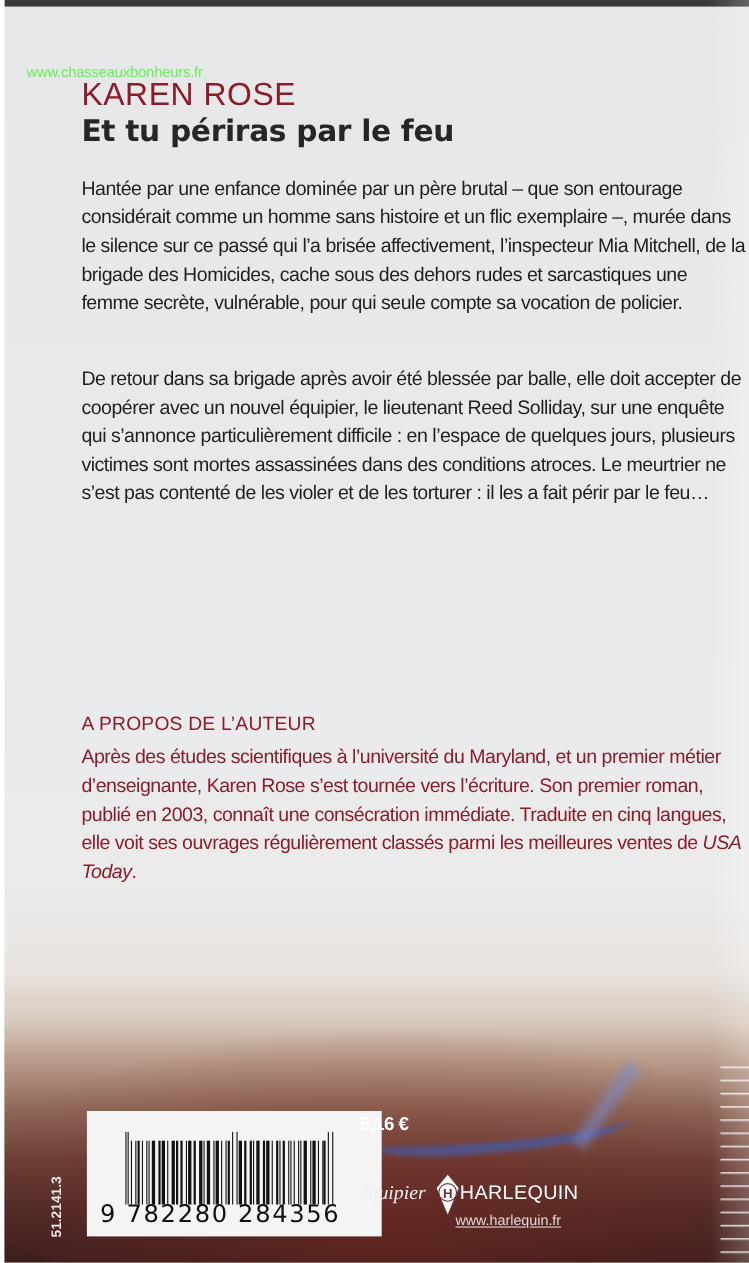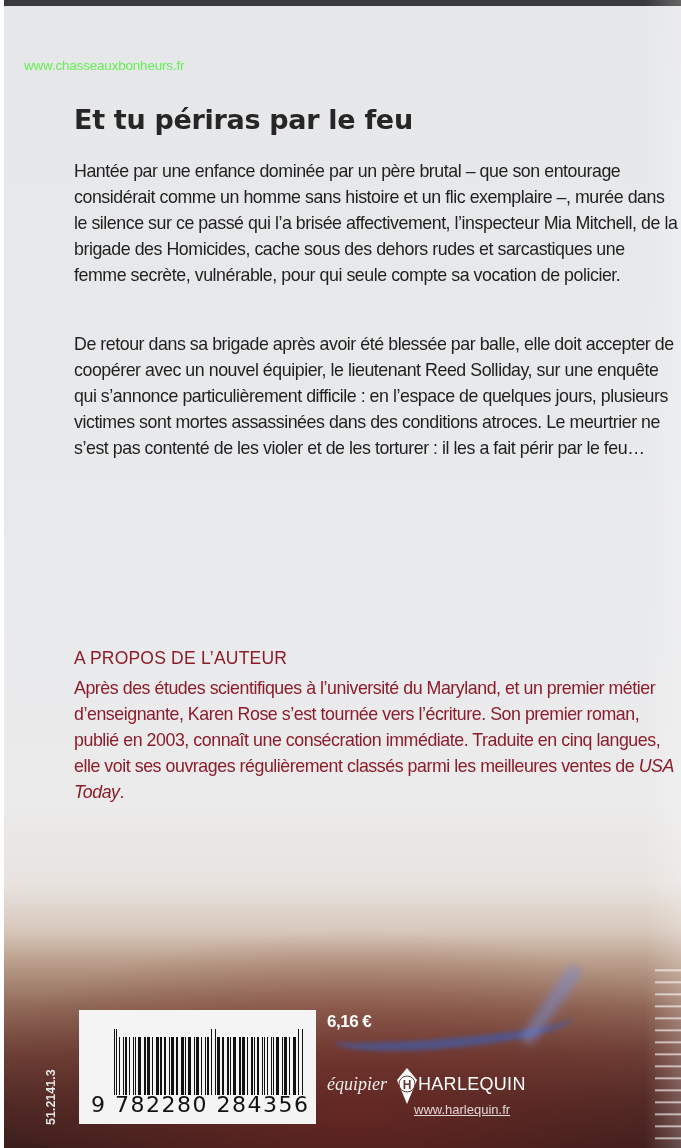--- a/index.html
+++ b/index.html
@@ -17,21 +17,21 @@
   .blueline2 { position:absolute; left:540px; top:960px; width:14px; height:90px;
     background:rgba(120,140,210,0.55); filter:blur(4px); transform:rotate(35deg); }
   .watermark { position:absolute; left:20px; top:58px; font-size:13.5px; color:#66ee55; letter-spacing:-0.2px; }
   .author { position:absolute; left:70px; top:70px; font-size:29px; color:#8c1c2a; letter-spacing:0.5px; }
   .title { position:absolute; left:70px; top:104px; font-size:27px; color:#262626; font-family:"DejaVu Sans", sans-serif; font-weight:bold; letter-spacing:-0.3px; }
   .para { position:absolute; left:70px; width:605px; font-size:17.8px; line-height:26px; color:#1f1f1f; letter-spacing:-0.45px; }
   .p1 { top:158px; } .p2 { top:331px; } .p3 { top:508px; }
   .about-heading { position:absolute; left:70px; top:648px; font-size:17.5px; color:#8c1c2a; letter-spacing:0.2px; }
   .about-text { position:absolute; left:70px; top:675px; width:610px; font-size:17.8px; line-height:26px; color:#8c1c2a; letter-spacing:-0.45px; }
   .about-text em { font-style:italic; }
-  .barcode-box { position:absolute; left:75px; top:1010px; width:237px; height:114px; background:#f4f4f4; }
+  .barcode-box { position:absolute; left:75px; top:1010px; width:268px; height:114px; background:#f4f4f4; }
   .bars { position:absolute; left:35px; top:20px; width:190px; height:65px; display:flex; align-items:flex-end; }
   .bars span { display:block; background:#111; height:58px; margin-right:2px; }
   .digits { position:absolute; left:12px; top:82px; font-size:22px; color:#111; letter-spacing:1.5px; font-family:"DejaVu Sans", sans-serif; }
   .price { position:absolute; left:323px; top:1012px; font-size:17px; font-weight:bold; color:#fff; letter-spacing:-0.5px; }
   .code { position:absolute; left:40px; top:1125px; transform-origin:0 0; transform:rotate(-90deg); font-size:12.5px; font-weight:bold; color:#e7e7e7; }
   .editions { position:absolute; left:323px; top:1074px; font-family:"Liberation Serif", serif; font-style:italic; font-size:18px; color:#eee; }
   .h-logo { position:absolute; left:392px; top:1068px; width:22px; height:36px; }
   .harlequin { position:absolute; left:414px; top:1074px; font-size:18px; font-weight:normal; color:#fff; letter-spacing:0.3px; }
   .website { position:absolute; left:410px; top:1102px; font-size:13px; color:#e0d6d4;text-decoration:underline; }
   .specks { position:absolute; right:0; top:960px; width:30px; height:188px;
@@ -43,20 +43,21 @@
 <div class="cover">
   <div class="topedge"></div>
   <div class="redglow"></div>
   <div class="blueline"></div>
   <div class="blueline2"></div>
   <div class="vignette"></div>
   <div class="specks"></div>
 
   <div class="watermark">www.chasseauxbonheurs.fr</div>
 
+  <div class="author">KAREN ROSE</div>
   <div class="title">Et tu périras par le feu</div>
 
   <div class="para p1">Hantée par une enfance dominée par un père brutal – que son entourage considérait comme un homme sans histoire et un flic exemplaire –, murée dans le silence sur ce passé qui l’a brisée affectivement, l’inspecteur Mia Mitchell, de la brigade des Homicides, cache sous des dehors rudes et sarcastiques une femme secrète, vulnérable, pour qui seule compte sa vocation de policier.</div>
   <div class="para p2">De retour dans sa brigade après avoir été blessée par balle, elle doit accepter de coopérer avec un nouvel équipier, le lieutenant Reed Solliday, sur une enquête qui s’annonce particulièrement difficile : en l’espace de quelques jours, plusieurs victimes sont mortes assassinées dans des conditions atroces. Le meurtrier ne s’est pas contenté de les violer et de les torturer : il les a fait périr par le feu…</div>
 
   <div class="about-heading">A PROPOS DE L’AUTEUR</div>
   <div class="about-text"><span>Après des études scientifiques à l’université du Maryland, et un premier métier d’enseignante, Karen Rose s’est tournée vers l’écriture. Son premier roman, publié en 2003, connaît une consécration immédiate. Traduite en cinq langues, elle voit ses ouvrages régulièrement classés parmi les meilleures ventes de </span><em>USA Today</em><span>.</span></div>
 
   <div class="barcode-box">
     <div class="bars" id="bars">

